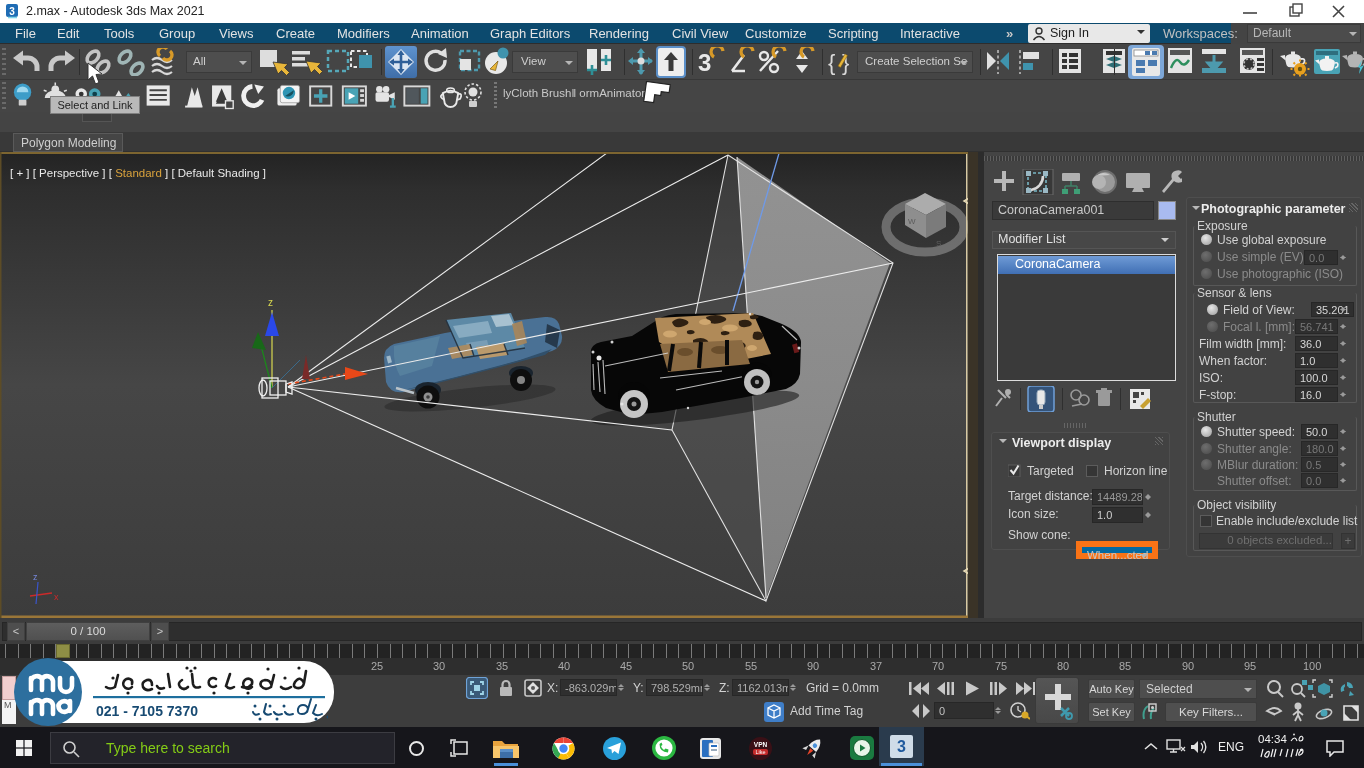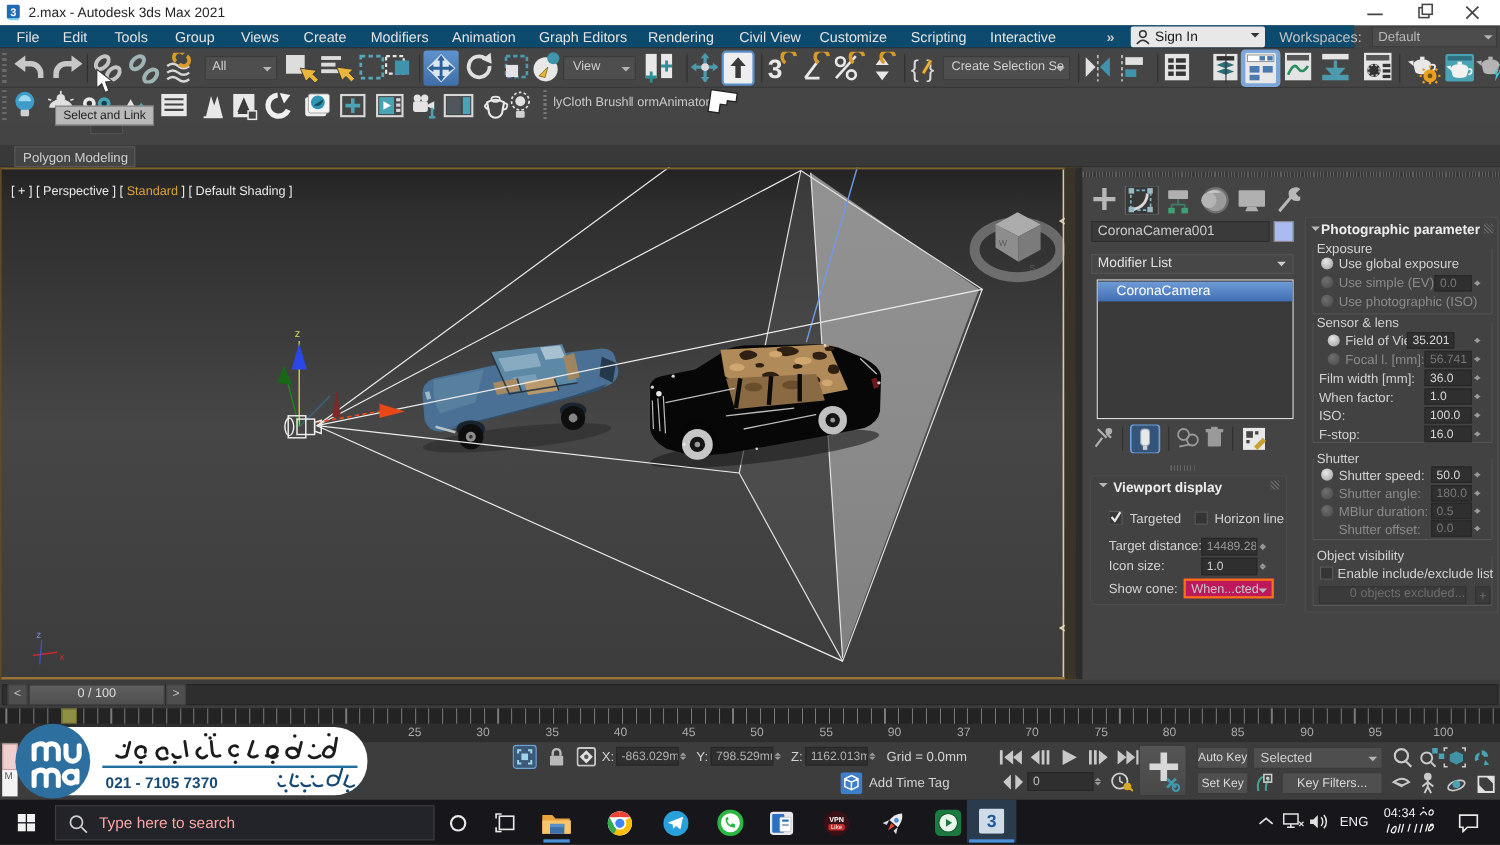--- a/index.html
+++ b/index.html
@@ -669,42 +669,42 @@
     <span class="lbl" style="left:35px;top:31px">Targeted</span>
     <span class="chk" style="left:94px;top:32px"></span>
     <span class="lbl" style="left:112px;top:31px">Horizon line</span>
     <span class="lbl" style="left:16px;top:56px">Target distance:</span>
     <div class="fld" style="left:100px;top:56px;width:51px;height:16px;color:#989898">14489.28</div>
     <div class="spin" style="left:152px;top:56px;height:16px"></div>
     <span class="lbl" style="left:16px;top:74px">Icon size:</span>
     <div class="fld" style="left:100px;top:74px;width:51px;height:16px;color:#cfcfcf">1.0</div>
     <div class="spin" style="left:152px;top:74px;height:16px"></div>
     <span class="lbl" style="left:16px;top:95px">Show cone:</span>
-    <div class="a" style="left:84px;top:93px;width:82px;height:18px;background:#be185d;border:2px solid #f97316;color:#c8c8c8;font-size:11.5px;padding:2px 0 0 5px">When...cted<span class="a" style="right:4px;top:7px;width:0;height:0;border:4px solid transparent;border-top-color:#b5b5b5"></span></div>
+    <div class="a" style="left:84px;top:108px;width:82px;height:18px;background:#0369a1;border:6px solid #f97316;color:#c8c8c8;font-size:11.5px;padding:2px 0 0 5px">When...cted<span class="a" style="right:4px;top:7px;width:0;height:0;border:4px solid transparent;border-top-color:#b5b5b5"></span></div>
   </div>
 
   <div class="roll" style="left:202px;top:45px;width:176px;height:360px">
     <span class="a" style="left:5px;top:8px;width:0;height:0;border:4.5px solid transparent;border-top-color:#b8b8b8"></span>
     <span class="a" style="left:14px;top:4px;font-weight:bold;color:#ececec;font-size:12.5px;white-space:nowrap">Photographic parameter</span>
     <span class="a" style="left:162px;top:5px;width:9px;height:9px;background:repeating-linear-gradient(45deg,#666 0 1px,#424242 1px 2.5px)"></span>
     <span class="lbl" style="left:10px;top:21px">Exposure</span>
     <div class="gbox" style="left:6px;top:28px;width:164px;height:60px;border-top:none"></div>
     <span class="radio" style="left:14px;top:36px"></span>
         <span class="lbl" style="left:30px;top:35px">Use global exposure</span>
     <span class="radioff" style="left:14px;top:53px"></span>
         <span class="glbl" style="left:30px;top:52px">Use simple (EV)</span>
     <div class="fld" style="left:117px;top:52px;width:34px;height:15px;color:#787878">0.0</div>
         <div class="spin" style="left:152px;top:52px;height:15px"></div>
     <span class="radioff" style="left:14px;top:70px"></span>
         <span class="glbl" style="left:30px;top:69px">Use photographic (ISO)</span>
     <span class="lbl" style="left:10px;top:88px">Sensor &amp; lens</span>
     <div class="gbox" style="left:6px;top:95px;width:164px;height:110px;border-top:none"></div>
     <span class="radio" style="left:20px;top:106px"></span>
         <span class="lbl" style="left:36px;top:105px">Field of View:</span>
-    <div class="fld" style="left:92px;top:104px;width:43px;height:15px;color:#d8d8d8">35.201</div>
+    <div class="fld" style="left:124px;top:104px;width:43px;height:15px;color:#d8d8d8">35.201</div>
         <div class="spin" style="left:152px;top:104px;height:15px"></div>
     <span class="radioff" style="left:20px;top:123px"></span>
         <span class="glbl" style="left:36px;top:122px">Focal l. [mm]:</span>
     <div class="fld" style="left:108px;top:121px;width:43px;height:15px;color:#787878">56.741</div>
         <div class="spin" style="left:152px;top:121px;height:15px"></div>
     <span class="lbl" style="left:12px;top:139px">Film width [mm]:</span>
     <div class="fld" style="left:108px;top:138px;width:43px;height:15px;color:#d8d8d8">36.0</div>
         <div class="spin" style="left:152px;top:138px;height:15px"></div>
     <span class="lbl" style="left:12px;top:156px">When factor:</span>
     <div class="fld" style="left:108px;top:155px;width:43px;height:15px;color:#d8d8d8">1.0</div>
@@ -959,21 +959,21 @@
           <rect x="8.6" y="0" width="7.4" height="7.4"></rect>
           <rect x="0" y="8.6" width="7.4" height="7.4"></rect>
           <rect x="8.6" y="8.6" width="7.4" height="7.4"></rect>
         </g>
       </svg>
   <div class="a" style="left:50px;top:5px;width:345px;height:32px;background:#23232a;border:1px solid #3c3c42">
     <svg class="a" style="left:11px;top:7px" width="18" height="18" viewBox="0 0 18 18">
           <circle cx="7.5" cy="7.5" r="5.5" fill="none" stroke="#cfcfcf" stroke-width="1.6"></circle>
           <path d="M12 12 l5 5" stroke="#cfcfcf" stroke-width="1.6"></path>
         </svg>
-    <span class="a" style="left:39px;top:7px;color:#fca5a5;font-size:14px">Type here to search</span>
+    <span class="a" style="left:55px;top:7px;color:#84cc16;font-size:14px">Type here to search</span>
   </div>
   <div class="a" style="left:409px;top:14px;width:15px;height:15px;border:2px solid #e8e8e8;border-radius:50%"></div>
   <svg class="a" style="left:450px;top:12px" width="20" height="18" viewBox="0 0 20 18">
         <rect x="4" y="3" width="13" height="12" fill="none" stroke="#e8e8e8" stroke-width="1.5"></rect>
         <path d="M1 5 v-4 h5 M1 13 v4 h5" stroke="#e8e8e8" stroke-width="1.5" fill="none"></path>
       </svg>
   <svg class="a" style="left:492px;top:11px" width="28" height="22" viewBox="0 0 28 22">
         <path d="M1 3 h9 l3 3 h13 v14 h-25z" fill="#e8a33d"></path>
         <path d="M1 8 h26 v12 h-26z" fill="#f7c56b"></path>
         <rect x="8" y="11" width="13" height="9" fill="#3d6fa8"></rect>

